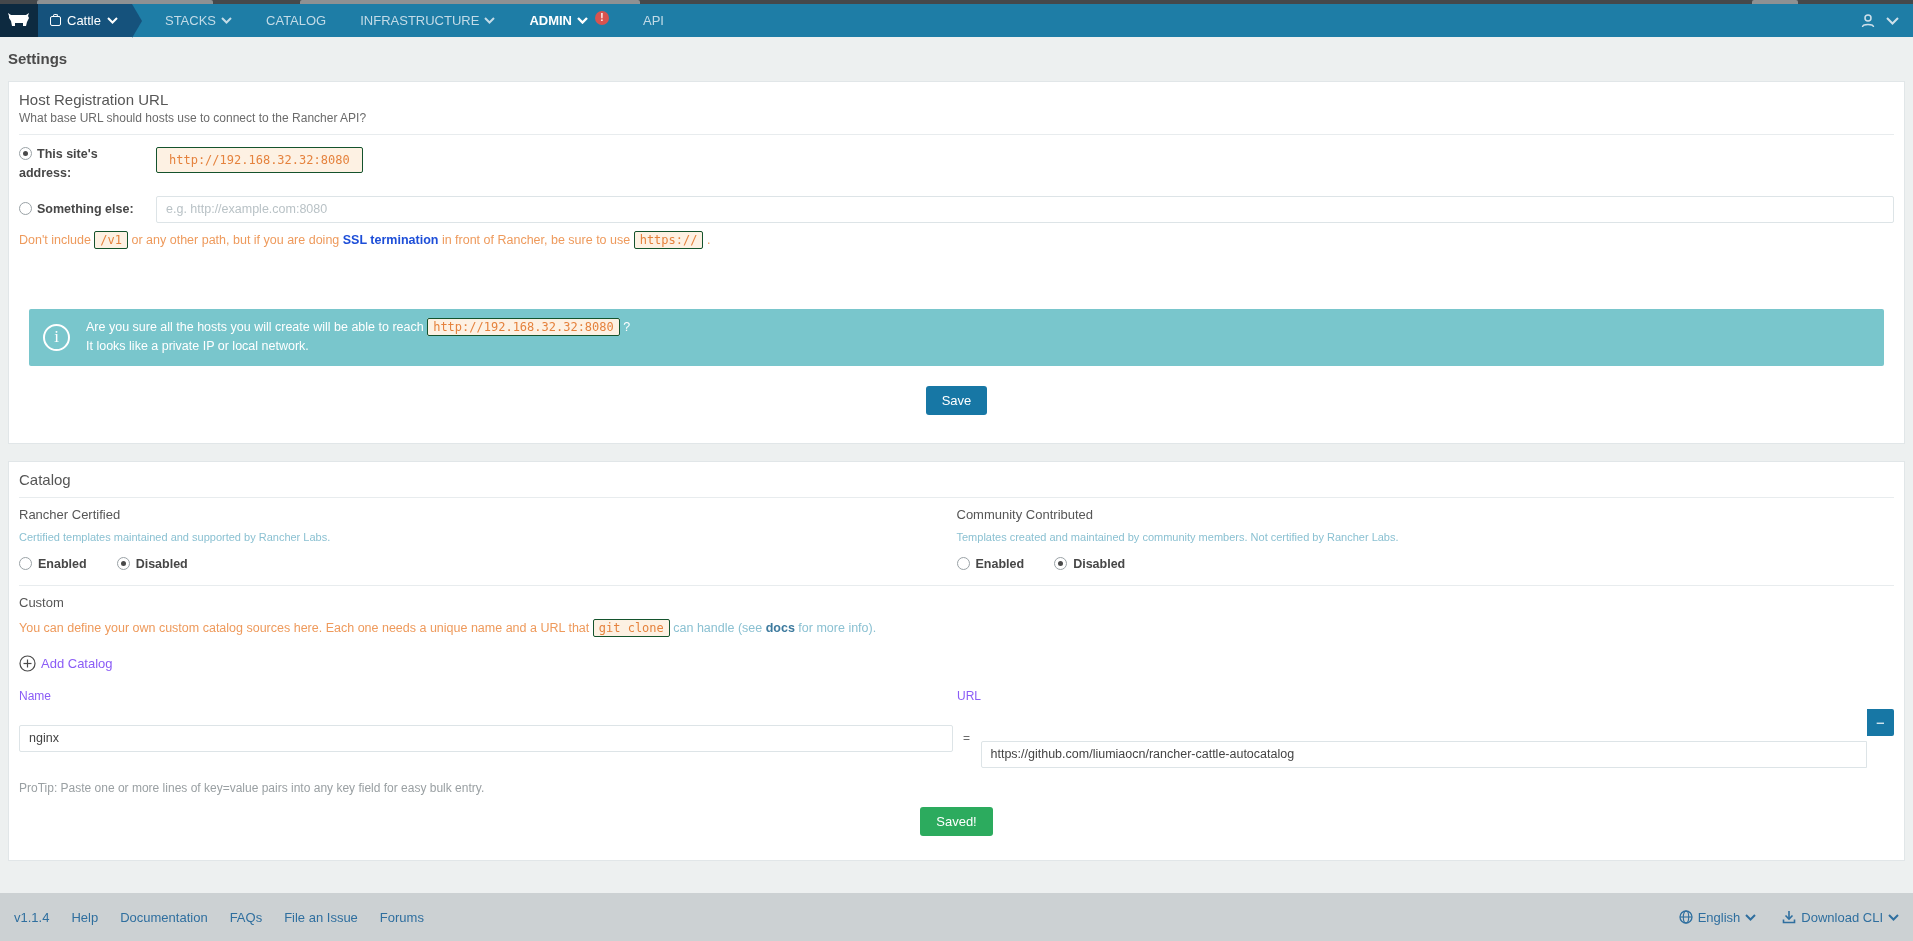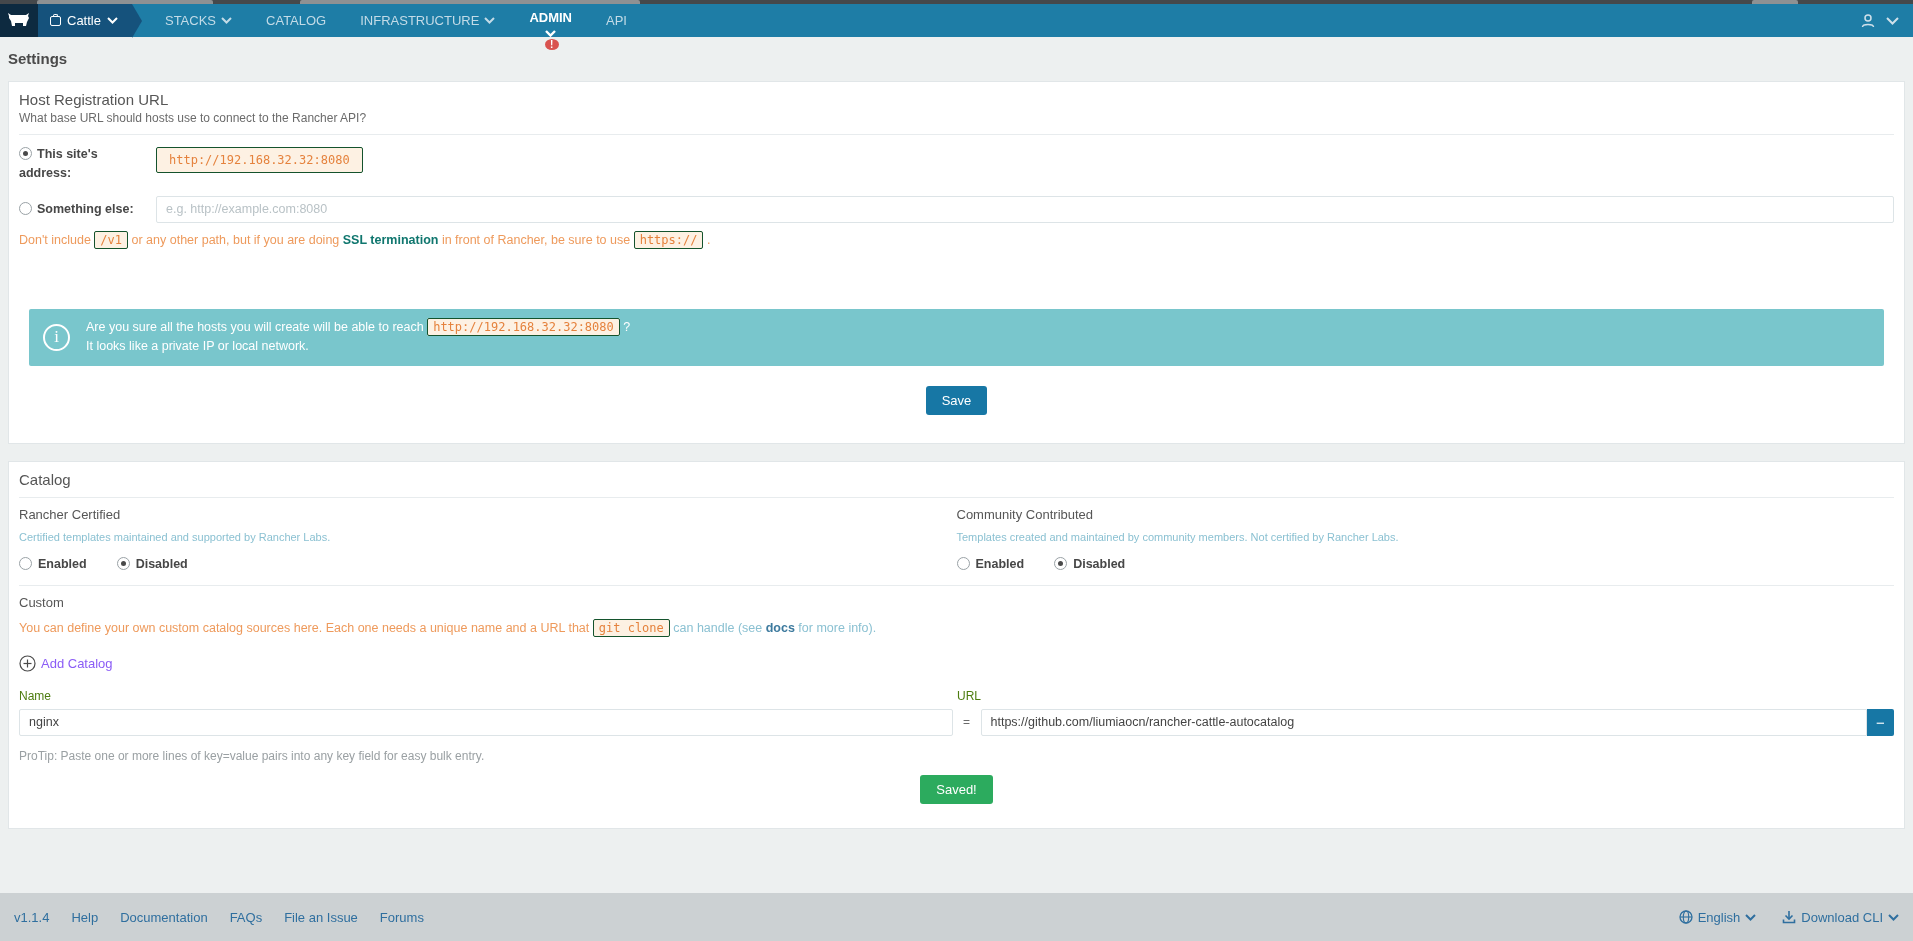--- a/index.html
+++ b/index.html
@@ -18,21 +18,21 @@
 
   
   .navbar { height: 33px; background: #1e7da6; display: flex; align-items: stretch; color: #c3dbe7; }
   .logo-block { width: 38px; background: #0d2a40; display: flex; align-items: center; justify-content: center; cursor: pointer; }
   .env-block { background: #15527c; display: flex; align-items: center; padding: 0 14px 0 12px; gap: 6px; color: #fff; cursor: pointer; position: relative; }
   .env-arrow { width: 0; height: 0; border-top: 17px solid transparent; border-bottom: 17px solid transparent; border-left: 10px solid #15527c; margin-right: 6px; }
   .env-icon { width: 11px; height: 10px; border: 1.5px solid #fff; border-radius: 2px; display: inline-block; position: relative; }
   .env-icon::before { content: ""; position: absolute; left: 2px; right: 2px; top: -3px; height: 2px; border: 1.5px solid #fff; border-bottom: none; border-radius: 2px 2px 0 0; }
   .nav-items { display: flex; align-items: center; gap: 0; }
   .nav-item { display: flex; align-items: center; gap: 5px; padding: 0 17px; color: #c3dbe7; text-decoration: none; font-size: 13px; height: 22px; cursor: pointer; }
-  .nav-item.bold { color: #fff; font-weight: bold; flex-direction: column; }
+  .nav-item.bold { color: #fff; font-weight: bold; }
   .caret svg { display: block; }
   .alert-badge { background: #d9534f; color: #fff; width: 14px; height: 14px; border-radius: 50%; font-size: 10px; font-weight: bold; display: inline-flex; align-items: center; justify-content: center; margin-left: 2px; transform: translateY(-3px); }
   .nav-right { margin-left: auto; display: flex; align-items: center; gap: 10px; padding-right: 14px; color: #cfe0ea; }
   .nav-right svg { display: block; cursor: pointer; }
 
   
   .page { padding: 0 8px; }
   .page-title { font-size: 15px; font-weight: bold; color: #4a4a4a; padding: 13px 0 14px 0; }
   .card { background: #fff; border: 1px solid #e1e6e8; padding: 9px 10px 0 10px; }
   .card + .card { margin-top: 17px; }
@@ -45,21 +45,21 @@
   .radio.checked::after { content: ""; position: absolute; left: 3px; top: 3px; width: 5px; height: 5px; border-radius: 50%; background: #4a4a4a; }
   .opt-row { display: flex; align-items: flex-start; margin-top: 10px; }
   .opt-label { width: 127px; flex: none; font-weight: bold; color: #474747; font-size: 12.5px; line-height: 1.55; }
   .opt-label .radio { margin-right: 5px; }
   .code-chip { font-family: "DejaVu Sans Mono", monospace; font-size: 12px; color: #e5823d; background: #fdf1e3; border: 1px solid #14532d; border-radius: 2px; padding: 1px 5px; }
   .site-chip { display: inline-block; padding: 5px 12px; margin-top: 2px; }
   .text-input { border: 1px solid #dde4e7; border-radius: 2px; height: 27px; font-family: "Liberation Sans", sans-serif; font-size: 12.5px; color: #444; padding: 0 9px; outline: none; width: 100%; }
   .text-input::placeholder { color: #b9c2c6; }
   .flex1 { flex: 1; }
   .warn-note { font-size: 12.5px; color: #ee9a5c; margin-top: 10px; }
-  .warn-note b { color: #0f766e; }
+  .warn-note b { color: #1d4ed8; }
 
   
   .banner { margin: 62px 10px 0 10px; background: #79c6cc; color: #fff; border-radius: 2px; padding: 9px 14px; display: flex; align-items: center; gap: 16px; min-height: 50px; }
   .info-icon { width: 27px; height: 27px; border: 2px solid #fff; border-radius: 50%; flex: none; display: flex; align-items: center; justify-content: center; font-family: "Liberation Serif", serif; font-size: 17px; font-style: normal; }
   .banner .line { line-height: 1.55; font-size: 12.5px; }
 
   .btn-row { text-align: center; }
   .btn { display: inline-block; border: none; border-radius: 3px; color: #fff; font-family: "Liberation Sans", sans-serif; font-size: 13px; padding: 7px 16px; cursor: pointer; }
   .btn-blue { background: #1777a5; }
   .btn-green { background: #2cab5e; }
@@ -74,21 +74,21 @@
   .radio-line { margin-top: 14px; display: flex; align-items: center; gap: 6px; font-size: 12.5px; font-weight: bold; color: #474747; }
   .radio-line .gap { width: 18px; }
 
   .custom-note { font-size: 12.5px; color: #ee9a5c; margin-top: 11px; }
   .custom-note .muted-blue { color: #8bc1d2; }
   .custom-note a { color: #3d7a9e; font-weight: bold; text-decoration: none; }
 
   .add-catalog { display: inline-flex; align-items: center; gap: 5px; margin-top: 20px; color: #8b5cf6; font-size: 13px; cursor: pointer; }
   .add-catalog svg { display: block; }
 
-  .kv-labels { display: flex; margin-top: 14px; font-size: 12px; color: #4d7c0f; }
+  .kv-labels { display: flex; margin-top: 14px; font-size: 12px; color: #8b5cf6; }
   .kv-row { display: flex; align-items: center; margin-top: 6px; }
   .eq-sep { width: 28px; text-align: center; color: #6b6b6b; font-size: 12px; flex: none; }
   .url-group { display: flex; flex: 1; align-items: stretch; }
   .remove-btn { width: 27px; height: 27px; flex: none; background: #1777a5; color: #fff; border: none; border-radius: 0 2px 2px 0; font-size: 15px; line-height: 1; cursor: pointer; }
   .protip { font-size: 12px; color: #9aa0a3; margin-top: 13px; }
 
   
   footer { position: absolute; left: 0; bottom: 0; width: 100%; height: 48px; background: #ccd1d3; display: flex; align-items: center; padding: 17px 14px; color: #2f6f9f; font-size: 13px; }
   footer a { color: #2f6f9f; text-decoration: none; cursor: pointer; }
   .foot-links { display: flex; gap: 22px; align-items: center; }
@@ -266,21 +266,21 @@
     <div class="kv-labels">
       <div class="flex1">Name</div>
       <div class="eq-sep"></div>
       <div class="flex1">URL</div>
       <div style="width:27px;"></div>
     </div>
     <div class="kv-row">
       <input class="text-input flex1" value="nginx" style="">
       <div class="eq-sep">=</div>
       <div class="url-group">
-        <input class="text-input" style="border-radius: 2px 0px 0px 2px;" value="https://github.com/liumiaocn/rancher-cattle-autocatalog">
+        <input class="text-input" style="border-radius: 2px 0px 0px 2px; margin-top: 32px;" value="https://github.com/liumiaocn/rancher-cattle-autocatalog">
         <button class="remove-btn">−</button>
       </div>
     </div>
 
     <div class="protip">ProTip: Paste one or more lines of key=value pairs into any key field for easy bulk entry.</div>
 
     <div class="btn-row saved-row">
       <button class="btn btn-green">Saved!</button>
     </div>
   </section>

